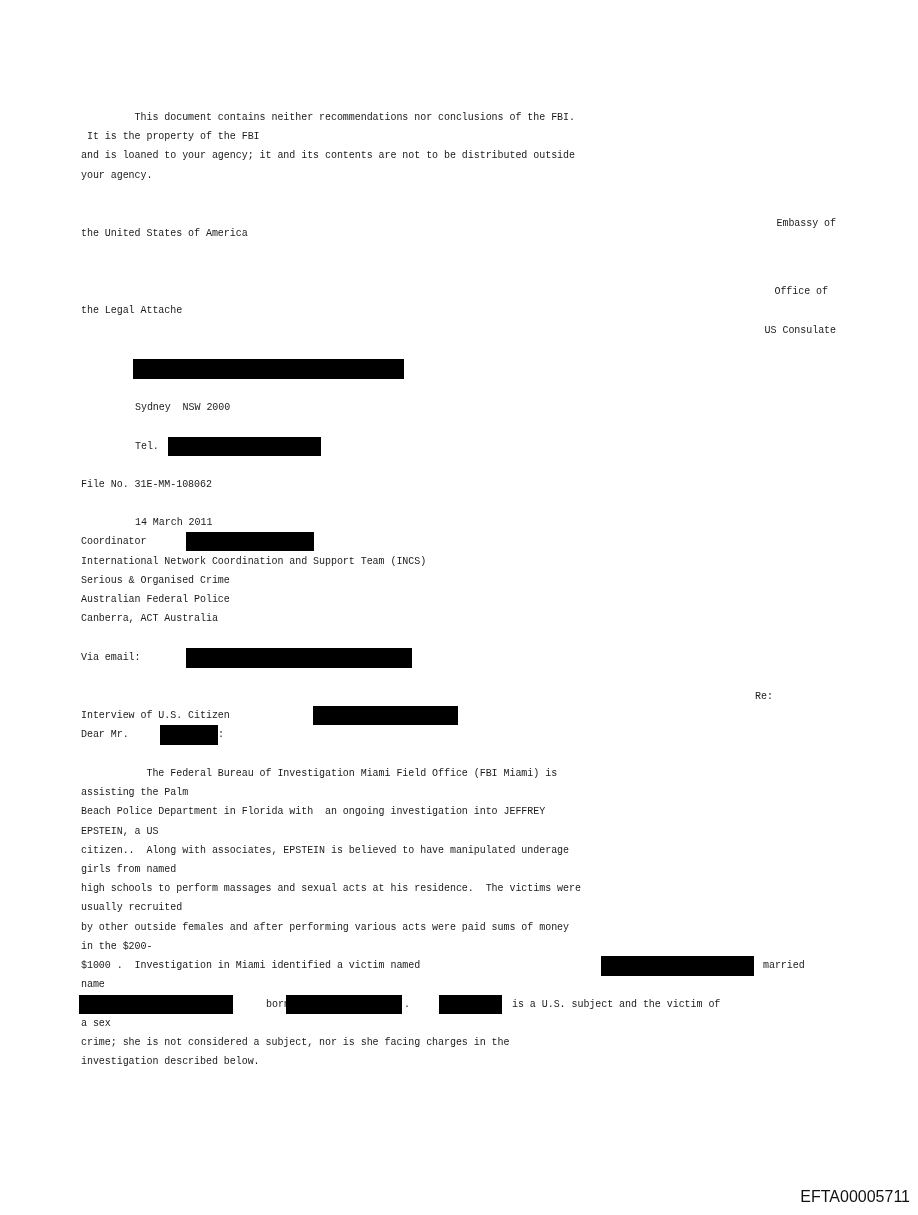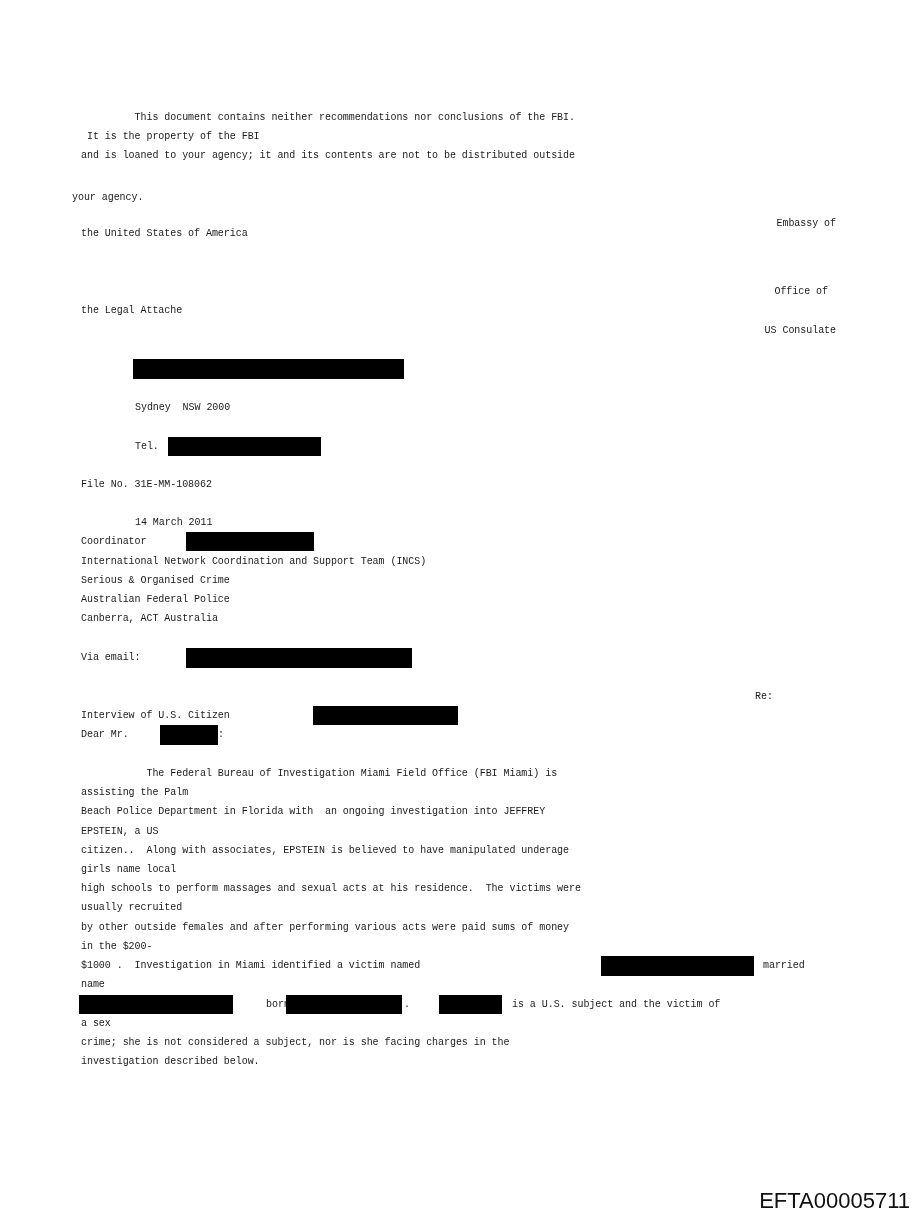--- a/index.html
+++ b/index.html
@@ -27,33 +27,33 @@
   .right {
     text-align: right;
   }
   .redact {
     position: absolute;
     background: #000000;
   }
   .footer-id {
     position: absolute;
     font-family: "Liberation Sans", "DejaVu Sans", sans-serif;
-    font-size: 22px;
+    font-size: 16px;
     color: #111111;
     right: 8px;
     top: 1188px;
   }
 </style>
 </head>
 <body>
 
 <div class="line" style="left:81px; top:108px;">         This document contains neither recommendations nor conclusions of the FBI.</div>
 <div class="line" style="left:81px; top:127px;"> It is the property of the FBI</div>
 <div class="line" style="left:81px; top:146px;">and is loaned to your agency; it and its contents are not to be distributed outside</div>
-<div class="line" style="left:72px; top:166px;margin-top:22px;">your agency.</div>
+<div class="line" style="left:81px; top:166px;">your agency.</div>
 
 <div class="line right" style="right:82px; top:214px;">Embassy of</div>
 <div class="line" style="left:81px; top:224px;">the United States of America</div>
 
 <div class="line right" style="right:90px; top:282px;">Office of</div>
 <div class="line" style="left:81px; top:301px;">the Legal Attache</div>
 <div class="line right" style="right:82px; top:321px;">US Consulate</div>
 
 <div class="redact" style="left:133px; top:359px; width:271px; height:20px;"></div>
 
@@ -79,21 +79,21 @@
 <div class="redact" style="left:313px; top:706px; width:145px; height:19px;"></div>
 <div class="line" style="left:81px; top:725px;">Dear Mr.</div>
 <div class="redact" style="left:160px; top:725px; width:58px; height:20px;"></div>
 <div class="line" style="left:218px; top:725px;">:</div>
 
 <div class="line" style="left:81px; top:764px;">           The Federal Bureau of Investigation Miami Field Office (FBI Miami) is</div>
 <div class="line" style="left:81px; top:783px;">assisting the Palm</div>
 <div class="line" style="left:81px; top:802px;">Beach Police Department in Florida with  an ongoing investigation into JEFFREY</div>
 <div class="line" style="left:81px; top:822px;">EPSTEIN, a US</div>
 <div class="line" style="left:81px; top:841px;text-align:right;">citizen..  Along with associates, EPSTEIN is believed to have manipulated underage</div>
-<div class="line" style="left:81px; top:860px;">girls name local</div>
+<div class="line" style="left:81px; top:860px;">girls from named</div>
 <div class="line" style="left:81px; top:879px;">high schools to perform massages and sexual acts at his residence.  The victims were</div>
 <div class="line" style="left:81px; top:898px;">usually recruited</div>
 <div class="line" style="left:81px; top:918px;">by other outside females and after performing various acts were paid sums of money</div>
 <div class="line" style="left:81px; top:937px;">in the $200-</div>
 <div class="line" style="left:81px; top:956px;">$1000 .  Investigation in Miami identified a victim named</div>
 <div class="redact" style="left:601px; top:956px; width:153px; height:20px;"></div>
 <div class="line" style="left:763px; top:956px;text-align:right;">married</div>
 <div class="line" style="left:81px; top:975px;">name</div>
 
 <div class="redact" style="left:79px; top:995px; width:154px; height:19px;"></div>

